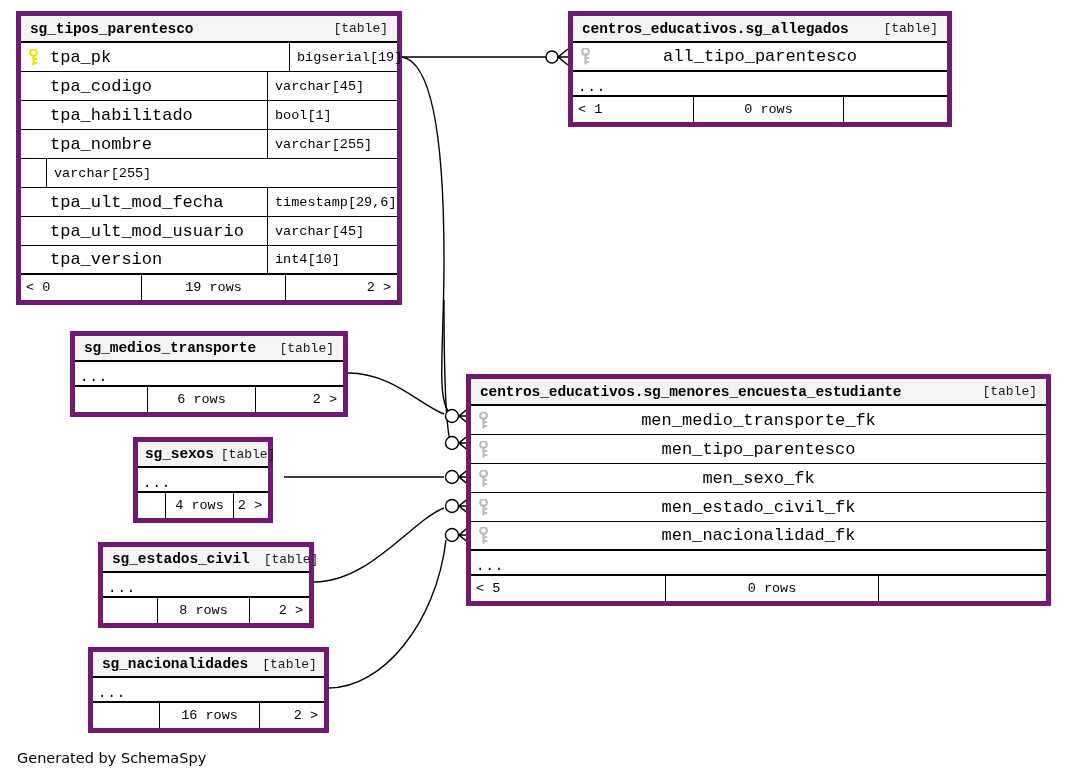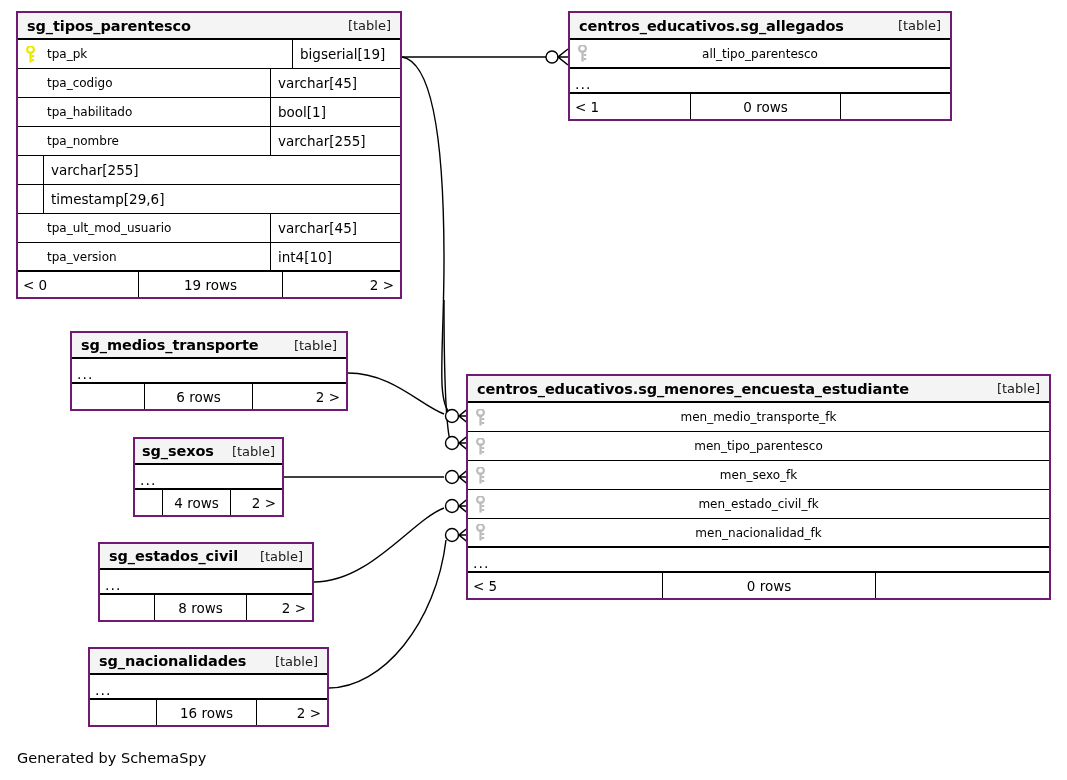--- a/index.html
+++ b/index.html
@@ -40,23 +40,24 @@
     fill: none;
     stroke: #000000;
     stroke-width: 1.6px;
     stroke-linecap: butt;
   }
 
   
   .node {
     position: absolute;
     background: #f97316;
-    border: 2px solid #701a75;
+    border: 5px solid #701a75;
     box-sizing: border-box;
     z-index: 5;
+    font-family: Liberation Mono, monospace;
   }
   .node-title {
     display: flex;
     align-items: center;
     justify-content: space-between;
     background: #f4f4f4;
     border-bottom: 2px solid #000000;
     box-sizing: border-box;
     padding: 0 9px;
     height: 27px;
@@ -88,21 +89,21 @@
 
   .cell-key {
     width: 25px;
     flex: 0 0 25px;
     display: flex;
     align-items: center;
     justify-content: center;
   }
   .cell-name {
     flex: 1 1 auto;
-    font-size: 12px;
+    font-size: 17px;
     color: #000000;
     padding-left: 4px;
     overflow: hidden;
   }
   .cell-name.centered { text-align: center; padding-left: 0; padding-right: 0; }
   .cell-type {
     flex: 0 0 auto;
     font-size: 13.5px;
     color: #000000;
     padding: 0 6px 0 7px;
@@ -236,20 +237,21 @@
       <div class="cell-type" style="width:130px;">varchar[255]</div>
     </div>
 
     <div class="row">
       <div class="cell-key"></div>
       <div class="cell-type" style="width:130px;">varchar[255]</div>
     </div>
 
     <div class="row">
       <div class="cell-key"></div>
+      <div class="cell-name">tpa_ult_mod_fecha</div>
       <div class="cell-type" style="width:130px;">timestamp[29,6]</div>
     </div>
 
     <div class="row">
       <div class="cell-key"></div>
       <div class="cell-name">tpa_ult_mod_usuario</div>
       <div class="cell-type" style="width:130px;">varchar[45]</div>
     </div>
 
     <div class="row" style="border-bottom:2px solid #000;">
@@ -298,21 +300,21 @@
       <span class="ttype">[table]</span>
     </div>
     <div class="row-ellipsis">...</div>
     <div class="footer" style="border-top:none;">
       <div class="f-left" style="width:72px;"></div>
       <div class="f-mid" style="width:108px;">6 rows</div>
       <div class="f-right" style="flex:1 1 auto;">2 &gt;</div>
     </div>
   </div>
 
-  <div class="node" style="left:133px; top:437px; width:151px;">
+  <div class="node" style="left:133px; top:437px; width:140px;">
     <div class="node-title" style="height:26px; padding:0 7px;">
       <span class="tname">sg_sexos</span>
       <span class="ttype" style="padding-left:7px;">[table]</span>
     </div>
     <div class="row-ellipsis">...</div>
     <div class="footer" style="border-top:none;">
       <div class="f-left" style="width:27px;"></div>
       <div class="f-mid" style="width:68px;">4 rows</div>
       <div class="f-right" style="flex:1 1 auto;">2 &gt;</div>
     </div>

